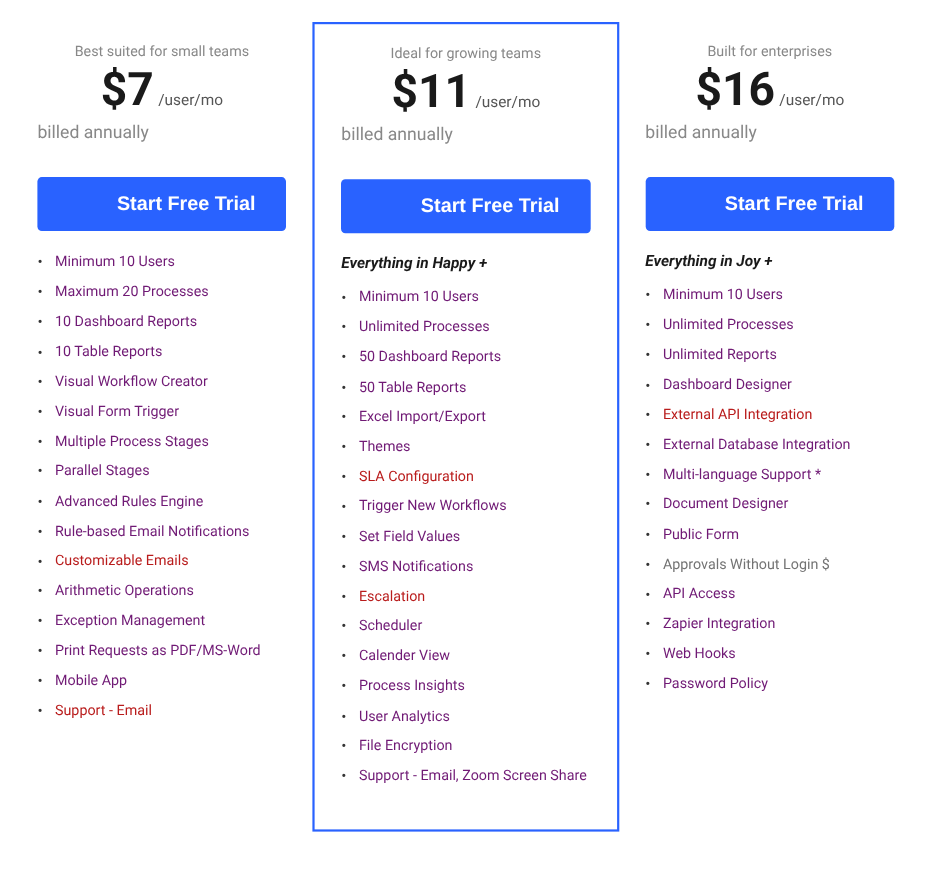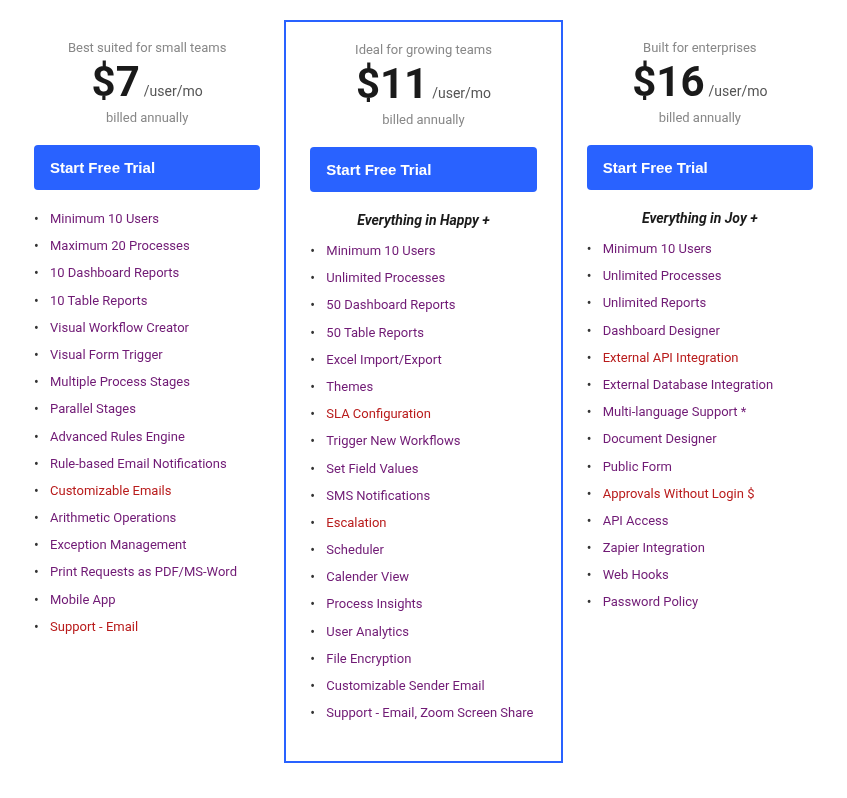--- a/index.html
+++ b/index.html
@@ -58,43 +58,41 @@
     }
 
     .price-period {
       font-size: 14px;
       color: #555555;
       margin-left: 4px;
       margin-top: 28px;
     }
 
     .billing-note {
-      text-align: center;
       color: #888888;
-      font-size: 13px;
-      margin-bottom: 20px;
+      font-size: 16px;
+      margin-bottom: 32px;
     }
 
     .trial-button {
       display: block;
       width: 100%;
-      padding: 14px 16px;
+      padding: 14px 28px;
       background-color: #2962ff;
       color: #ffffff;
       border: none;
       border-radius: 4px;
-      font-size: 15px;
+      font-size: 18px;
       font-weight: 600;
       cursor: pointer;
-      text-align: left;
+      text-align: right;
       margin-bottom: 20px;
     }
 
     .everything-note {
-      text-align: center;
       font-style: italic;
       font-weight: 700;
       font-size: 14px;
       color: #1a1a1a;
       margin-bottom: 14px;
     }
 
     .feature-list {
       list-style: none;
       padding: 0;
@@ -115,21 +113,21 @@
       left: 0;
       color: #333333;
       font-size: 14px;
     }
 
     .feature-list li.highlight {
       color: #b91c1c;
     }
 
     .feature-list li.orange {
-      color: #b91c1c;
+      color: #737373;
     }
   </style>
 </head>
 <body>
 
 <div class="pricing-container">
 <div class="pricing-card">
       <div class="card-subtitle">Best suited for small teams</div>
       <div class="price-row">
         <span class="price-amount">$7</span>
@@ -176,21 +174,20 @@
         <li class="highlight">SLA Configuration</li>
         <li class="">Trigger New Workflows</li>
         <li class="">Set Field Values</li>
         <li class="">SMS Notifications</li>
         <li class="highlight">Escalation</li>
         <li class="">Scheduler</li>
         <li class="">Calender View</li>
         <li class="">Process Insights</li>
         <li class="">User Analytics</li>
         <li class="">File Encryption</li>
-        <li class="">Customizable Sender Email</li>
         <li class="">Support - Email, Zoom Screen Share</li>
       </ul>
     </div>
     <div class="pricing-card">
       <div class="card-subtitle">Built for enterprises</div>
       <div class="price-row">
         <span class="price-amount">$16</span>
         <span class="price-period">/user/mo</span>
       </div>
       <div class="billing-note">billed annually</div>

